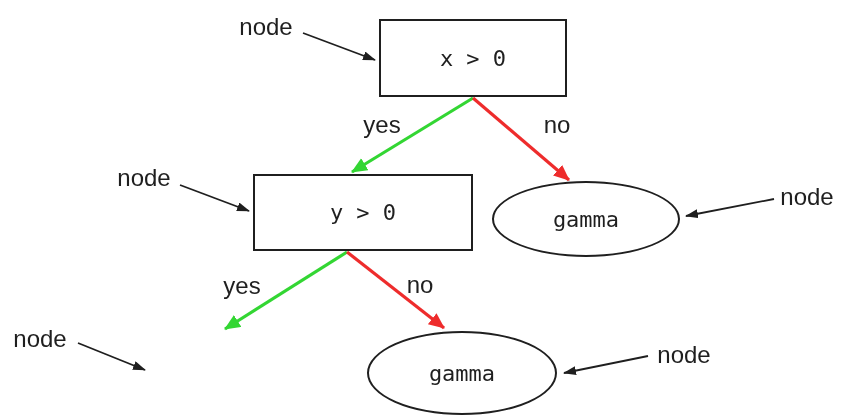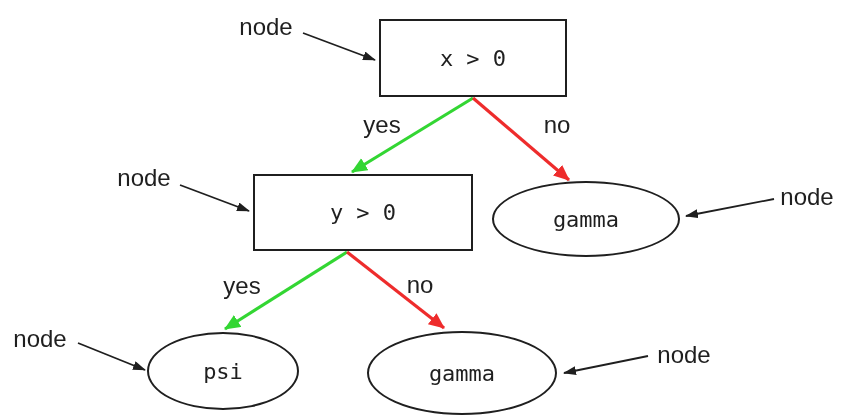--- a/index.html
+++ b/index.html
@@ -89,23 +89,20 @@
   </div>
 
   <div class="node" style="left:253px; top:174px; width:220px; height:77px;">
     <span>y &gt; 0</span>
   </div>
 
   <div class="node ellipse" style="left:492px; top:181px; width:188px; height:76px;">
     <span>gamma</span>
   </div>
 
-  <div class="node ellipse" style="left:147px; top:332px; width:152px; height:78px;">
-    <span>psi</span>
-  </div>
 
   <div class="node ellipse" style="left:367px; top:331px; width:190px; height:84px;">
     <span>gamma</span>
   </div>
 
   <span class="edge-label" style="left:382px; top:125px;">yes</span>
   <span class="edge-label" style="left:557px; top:125px;">no</span>
   <span class="edge-label" style="left:242px; top:286px;">yes</span>
   <span class="edge-label" style="left:420px; top:285px;">no</span>
 

